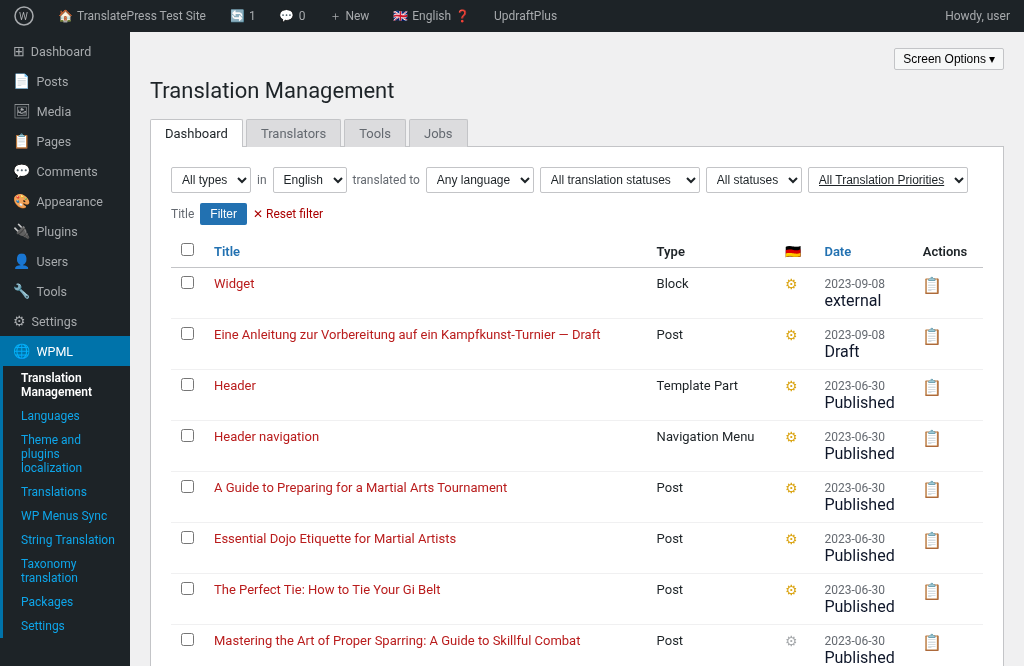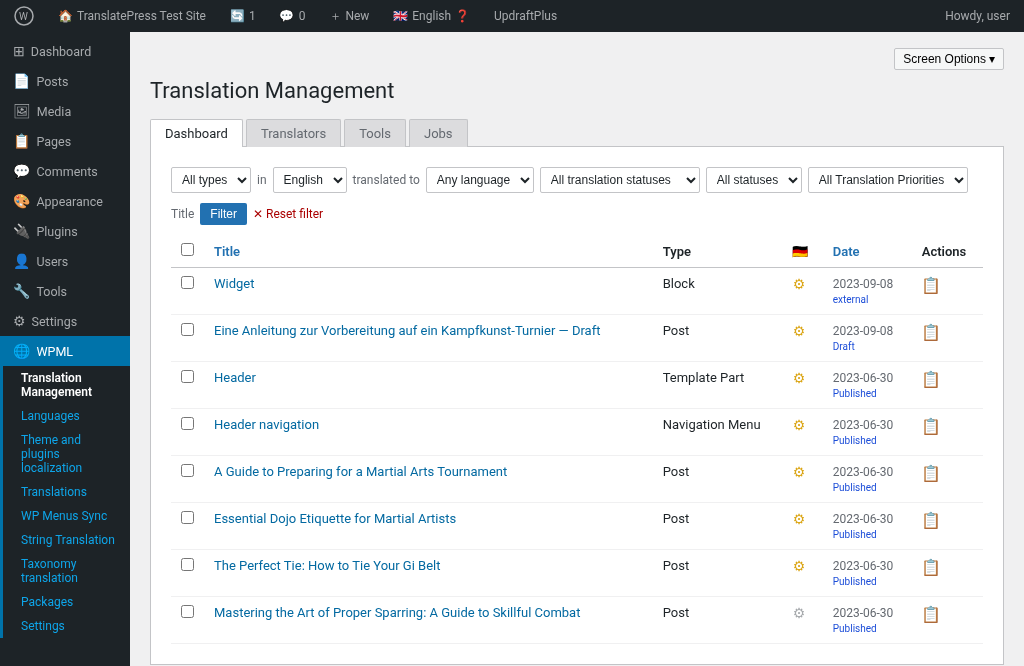--- a/index.html
+++ b/index.html
@@ -145,28 +145,28 @@
       font-weight: 600;
       color: #1d2327;
       white-space: nowrap;
     }
     .translation-table td {
       padding: 8px 10px;
       border-bottom: 1px solid #f0f0f1;
       vertical-align: top;
     }
     .translation-table .col-cb { width: 24px; }
-    .translation-table .col-title { color: #0369a1; cursor: pointer; }
+    .translation-table .col-title { color: #b91c1c; cursor: pointer; }
 
     .status-icon { font-size: 14px; }
     .status-yellow { color: #dba617; }
     .status-grey { color: #a7aaad; }
 
     .date-cell { font-size: 12px; color: #646970; white-space: nowrap; }
-    .date-label { font-size: 10px; color: #1d4ed8; }
+    .date-label { font-size: 16px; color: #0f172a; }
 
     .action-icon { color: #2271b1; cursor: pointer; font-size: 16px; }
 
     
     input[type="checkbox"] { cursor: pointer; }
   </style>
 </head>
 <body>
 
 <div id="wpadminbar">
@@ -299,21 +299,21 @@
         <span class="filter-label">translated to</span>
         <select class="filter-select">
           <option>Any language</option>
         </select>
         <select class="filter-select" style="min-width:160px;">
           <option>All translation statuses</option>
         </select>
         <select class="filter-select">
           <option>All statuses</option>
         </select>
-        <select class="filter-select" style="min-width:160px;">
+        <select class="filter-select" style="min-width:160px;text-decoration:underline;">
           <option>All Translation Priorities</option>
         </select>
       </div>
       <div class="filters-row">
         <span class="filter-label">Title</span>
         <button class="filter-btn">Filter</button>
         <a class="reset-filter">
           <span>✕</span>
           <span>Reset filter</span>
         </a>

